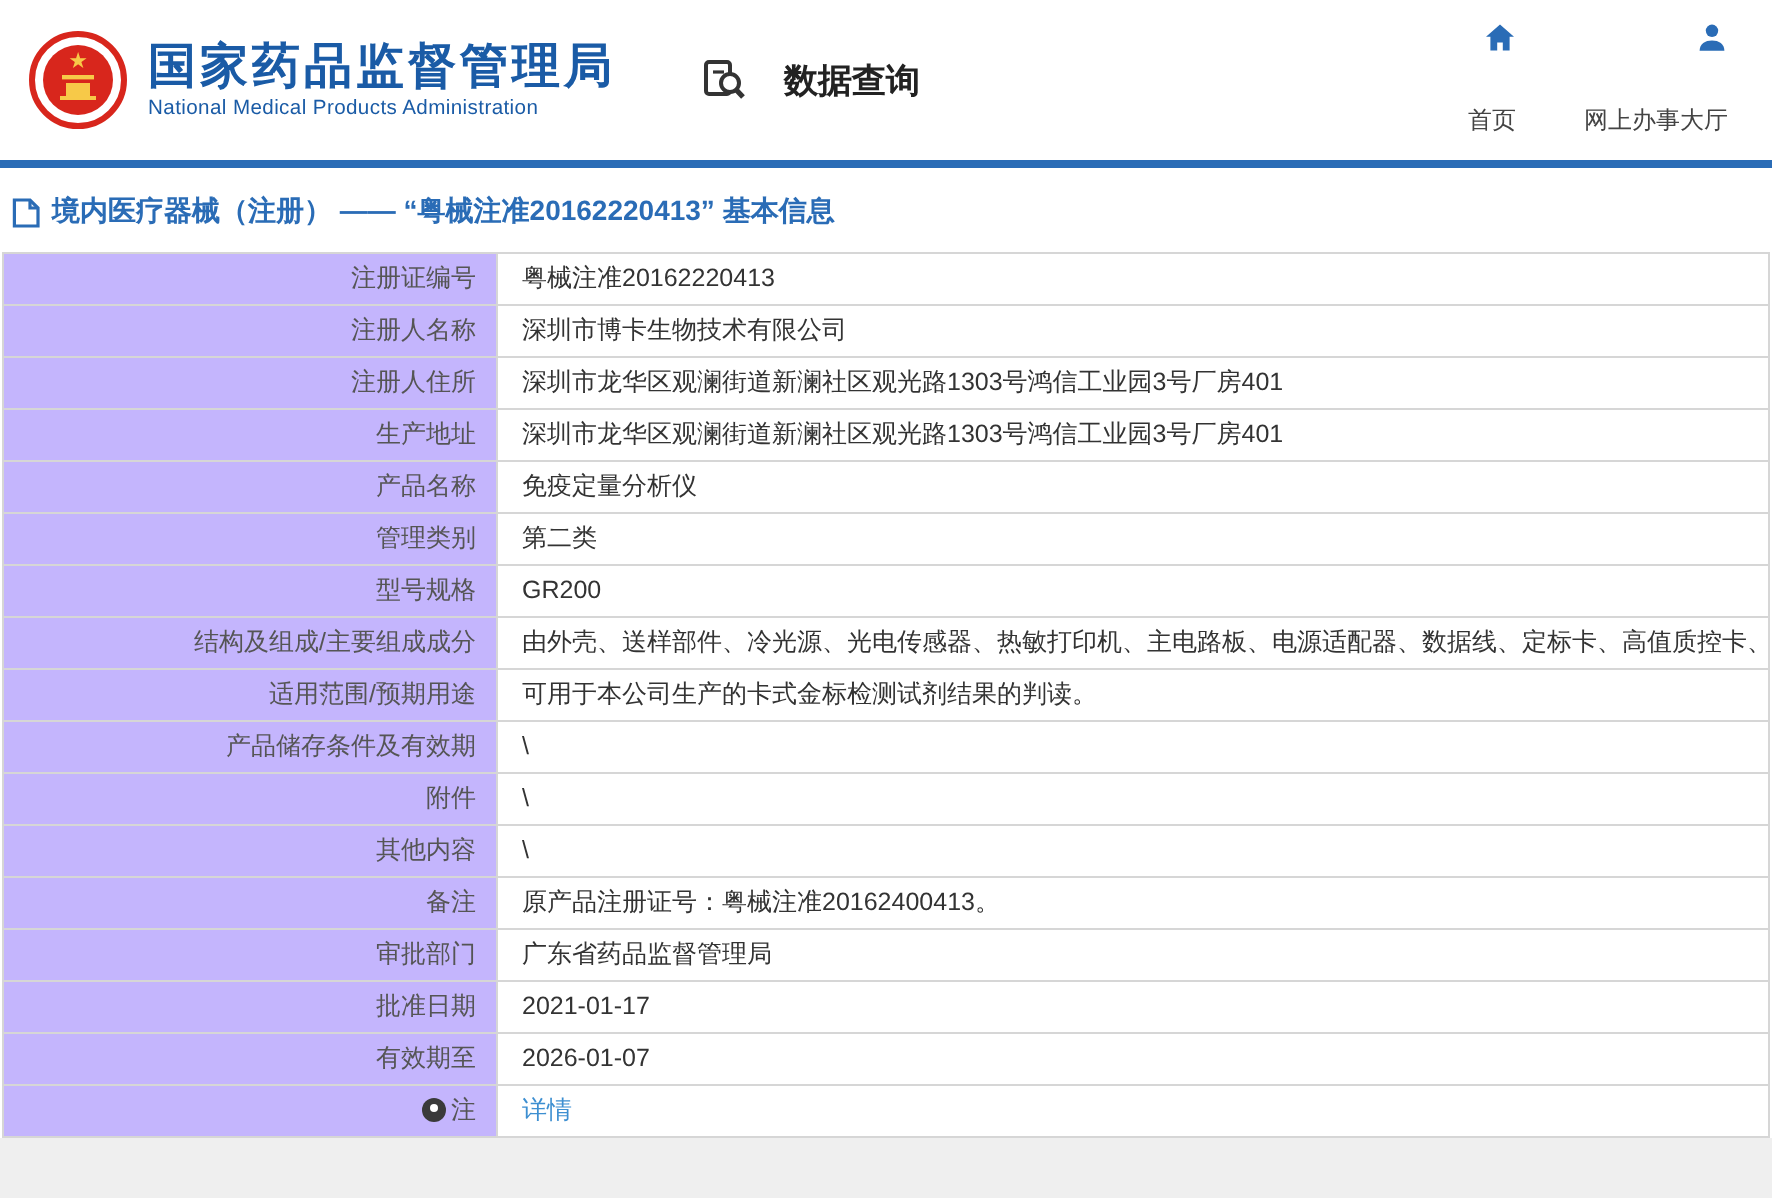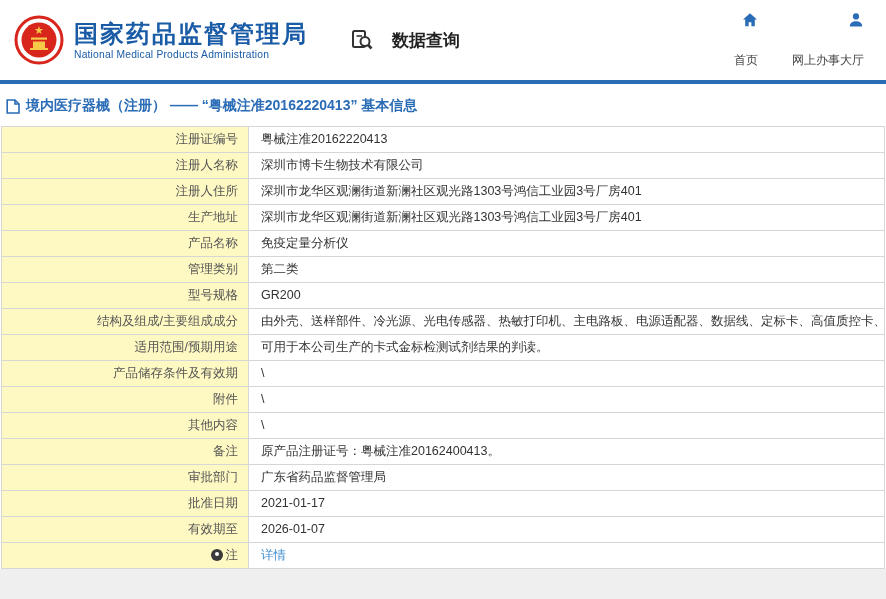--- a/index.html
+++ b/index.html
@@ -83,21 +83,21 @@
     line-height: 13px;
     padding: 6px 10px;
     height: 26px;
     white-space: nowrap;
     overflow: hidden;
   }
   .cell-label {
     width: 247px;
     text-align: right;
     color: #555;
-    background: #fef9c3;
+    background: #c4b5fd;
   }
   .cell-value { text-align: left; color: #333; padding-left: 12px !important; }
   .cell-value a { color: #3d8fd1; text-decoration: none; cursor: pointer; }
   .note-dot {
     display: inline-block;
     width: 12px;
     height: 12px;
     border-radius: 50%;
     background: #3a3a3a;
     vertical-align: -2px;

